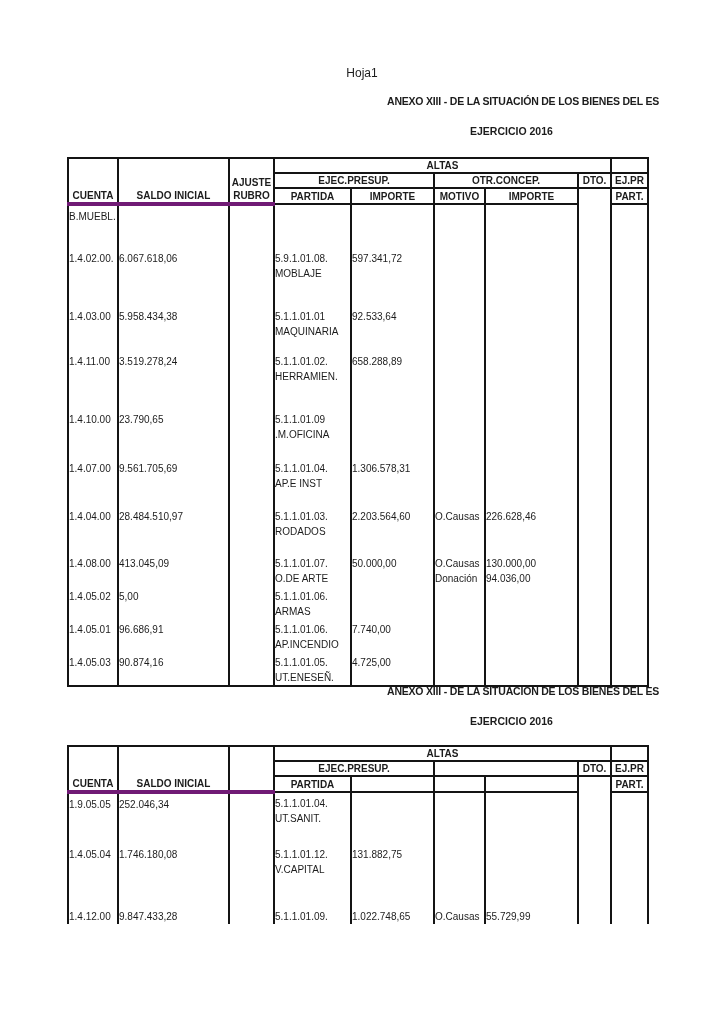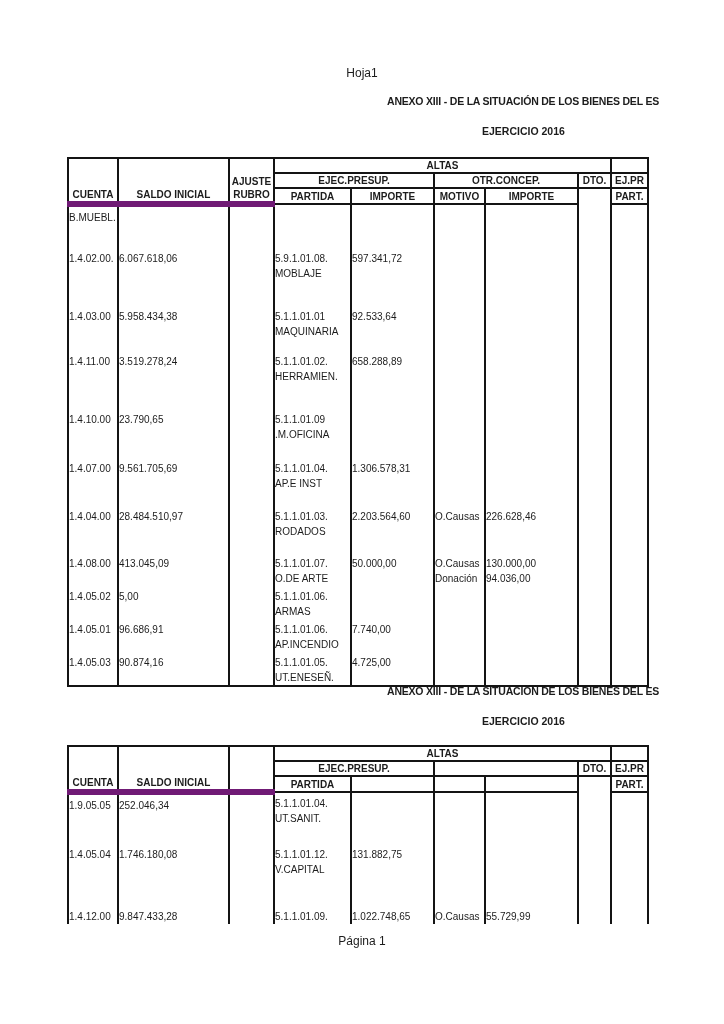--- a/index.html
+++ b/index.html
@@ -17,21 +17,21 @@
     position: absolute; top: 66px; left: 0; width: 724px;
     text-align: center; font-size: 12px;
   }
   .anexo {
     position: absolute; left: 387px; top: 95px;
     font-size: 10.5px; font-weight: bold; letter-spacing: -0.2px;
     white-space: nowrap;
   }
   .a2 { top: 685px; }
   .ejercicio {
-    position: absolute; left: 482px; top: 125px;
+    position: absolute; left: 470px; top: 125px;
     font-size: 10.5px; font-weight: bold; white-space: nowrap;
   }
   .e2 { top: 715px; }
   .footer {
     position: absolute; top: 934px; left: 0; width: 724px;
     text-align: center; font-size: 12px;
   }
 
   table.tb {
     position: absolute; left: 67px;
@@ -44,21 +44,21 @@
   .tb th, .tb td {
     border-left: 2px solid #141414;
     border-right: 2px solid #141414;
     padding: 0;
     font-size: 10px;
     overflow: hidden;
   }
   .tb thead tr:first-child th { border-top: 2px solid #141414; }
   .tb thead th { font-weight: bold; text-align: center; line-height: 13px; border-radius: 6px; }
   .bb { border-bottom: 2px solid #141414; }
-  .vb { vertical-align: bottom; border-bottom: 6px solid #701a75; margin-left: 12px; }
+  .vb { vertical-align: bottom; border-bottom: 4px solid #701a75; margin-left: 12px; }
 
   .dr td { vertical-align: top; padding-top: 3px; line-height: 15px; }
   .cl { text-align: left;  padding-left: 2px; }
   .cr { text-align: left; padding-right: 3px; }
   tr.last td { border-bottom: 2px solid #141414; margin-top: 36px; }
 </style>
 </head>
 <body>
 
 <div class="page">
@@ -357,15 +357,14 @@
         <td class="cr">1.022.748,65</td>
         <td class="cl">O.Causas</td>
         <td class="cr">55.729,99</td>
         <td></td>
         <td></td>
       </tr>
 
     </tbody>
   </table>
 
-  <div class="footer">Página 1</div>
 
 </div>
 
 </body></html>

